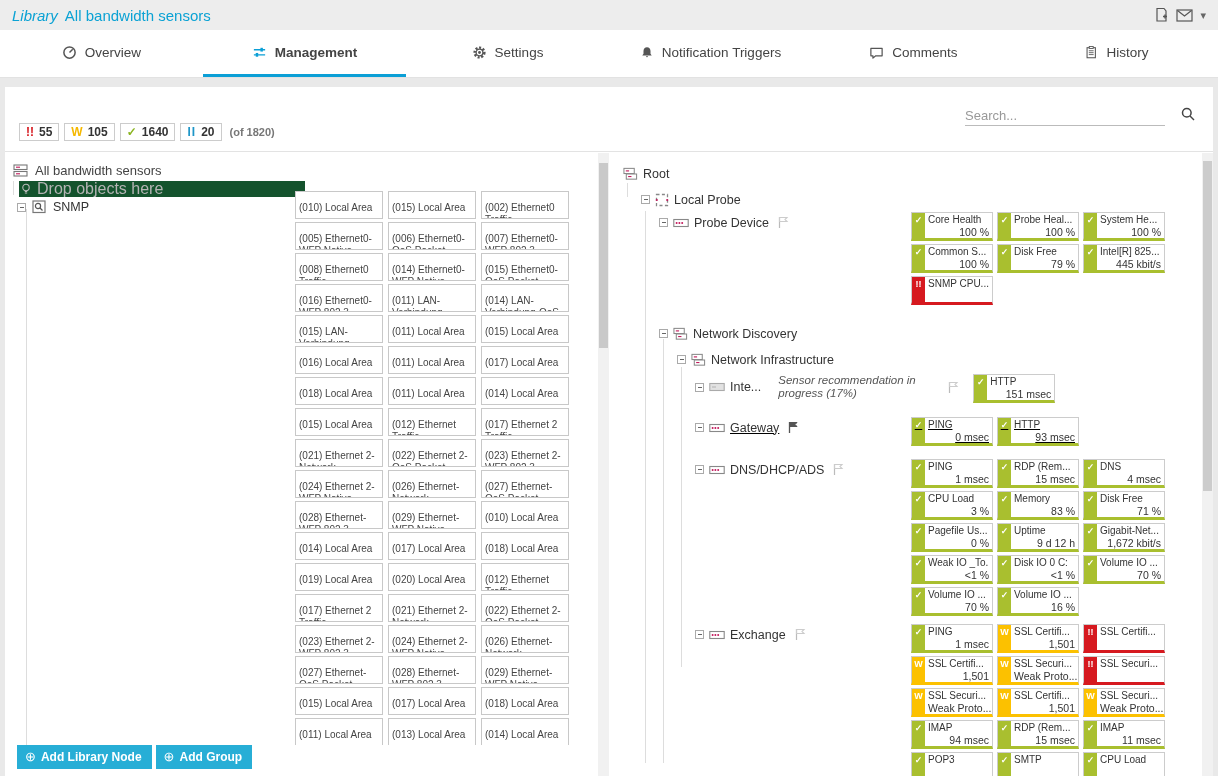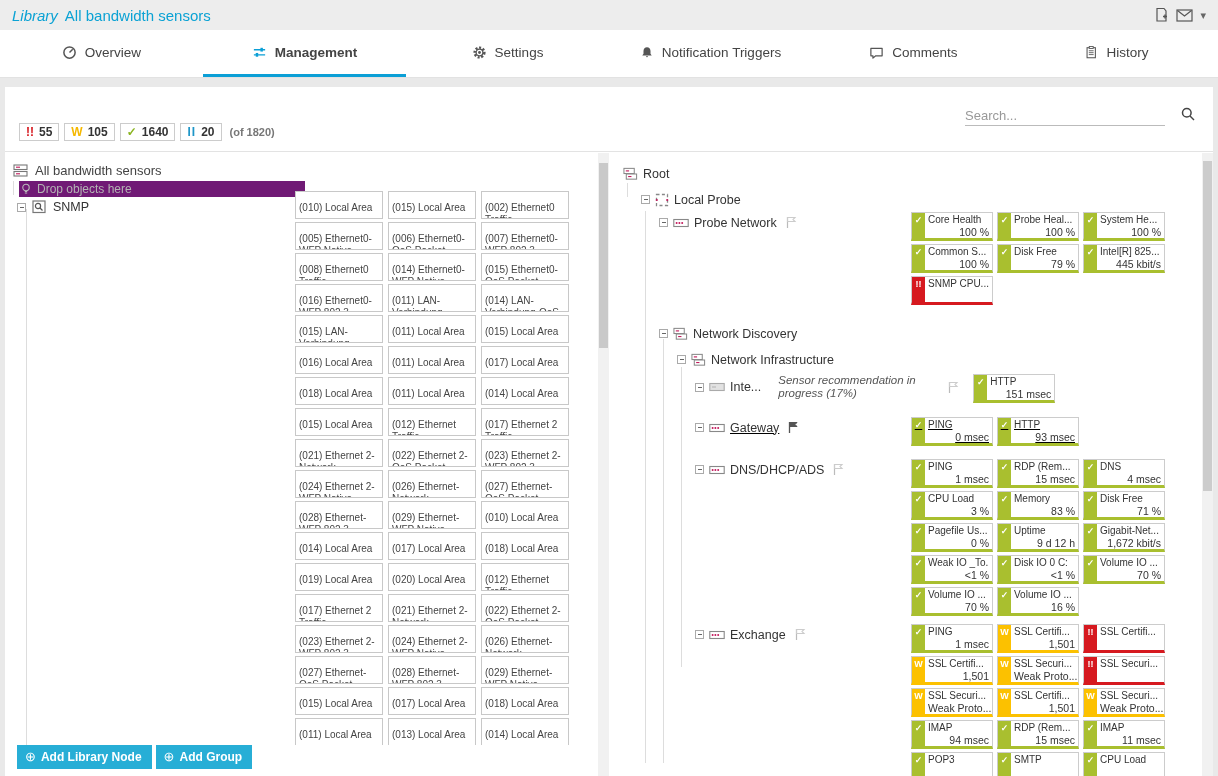--- a/index.html
+++ b/index.html
@@ -34,21 +34,21 @@
 .search-row input{border:none;border-bottom:1px solid #bbb;width:200px;font-size:13px;padding:2px 0;outline:none;color:#333;background:transparent;font-family:inherit}
 .search-row input::placeholder{color:#999}
 
 .panels{position:absolute;top:66px;left:0;right:0;bottom:0;display:flex}
 .left-panel{width:604px;position:relative;overflow:hidden}
 .right-panel{flex:1;position:relative;overflow:hidden;padding-left:10px}
 .vline{position:absolute;width:1px;background:#ddd}
 
 .ltree-row{display:flex;align-items:center;gap:6px}
 .lrow1{margin:10px 0 0 8px;font-size:13px;color:#444}
-.lrow2{margin:3px 0 0 14px;font-size:12px;color:#b4b4b4;background:#701a75;width:286px;height:16px;padding-left:2px}
+.lrow2{margin:3px 0 0 14px;font-size:16px;color:#b4b4b4;background:#14532d;width:286px;height:16px;padding-left:2px}
 .lrow3{margin:3px 0 0 12px;font-size:12.5px;color:#333}
 .exbox{width:9px;height:9px;border:1px solid #aaa;background:#fff;position:relative;flex:none;cursor:pointer}
 .exbox::after{content:"";position:absolute;left:1.5px;right:1.5px;top:3px;height:1px;background:#666}
 
 .tiles{position:absolute;left:290px;top:38px;width:288px;height:554px;display:flex;flex-wrap:wrap;gap:3px 5px;align-content:flex-start;overflow:hidden}
 .ltile{width:88px;height:28px;border:1px solid #c8c8c8;background:#fff;font-size:10px;line-height:12px;color:#444;padding:10px 3px;overflow:hidden;cursor:pointer}
 .lp-scroll{position:absolute;right:0;top:0;bottom:0;width:11px;background:#f1f1f1}
 .lp-thumb{position:absolute;left:1px;top:10px;width:9px;height:185px;background:#c9c9c9;cursor:pointer}
 .lp-buttons{position:absolute;left:12px;bottom:7px;display:flex;gap:4px}
 .btn{background:#27aed6;color:#fff;font-size:12px;font-weight:bold;border:none;padding:4px 10px 5px 8px;display:flex;align-items:center;gap:5px;font-family:inherit;cursor:pointer}
@@ -331,21 +331,21 @@
             <div class="tline" style="padding-left: 40px;">
               <span class="exbox"></span>
               <span class="nicon">
                 <svg width="16" height="12" viewBox="0 0 16 12">
                   <rect x="0.8" y="2.5" width="14.4" height="7" fill="#fff" stroke="#888" stroke-width="1.1"></rect>
                   <circle cx="3.6" cy="6" r="1" fill="#c2185b"></circle>
                   <circle cx="6.4" cy="6" r="1" fill="#c2185b"></circle>
                   <circle cx="9.2" cy="6" r="1" fill="#c2185b"></circle>
                 </svg>
               </span>
-              <span class="nlabel">Probe Network</span>
+              <span class="nlabel">Probe Device</span>
               <span class="nflag">
                 <svg width="11" height="13" viewBox="0 0 11 13">
                   <path d="M1.5 1v11" stroke="#bbb" stroke-width="1.2"></path>
                   <path d="M1.5 1.5h7.5L7 3.5l2 2H1.5z" fill="none" stroke="#ccc" stroke-width="1.1"></path>
                 </svg>
               </span>
             </div>
             <div class="sgrid">
               <div class="sensor ok">
                 <div class="stripe">✓</div>

